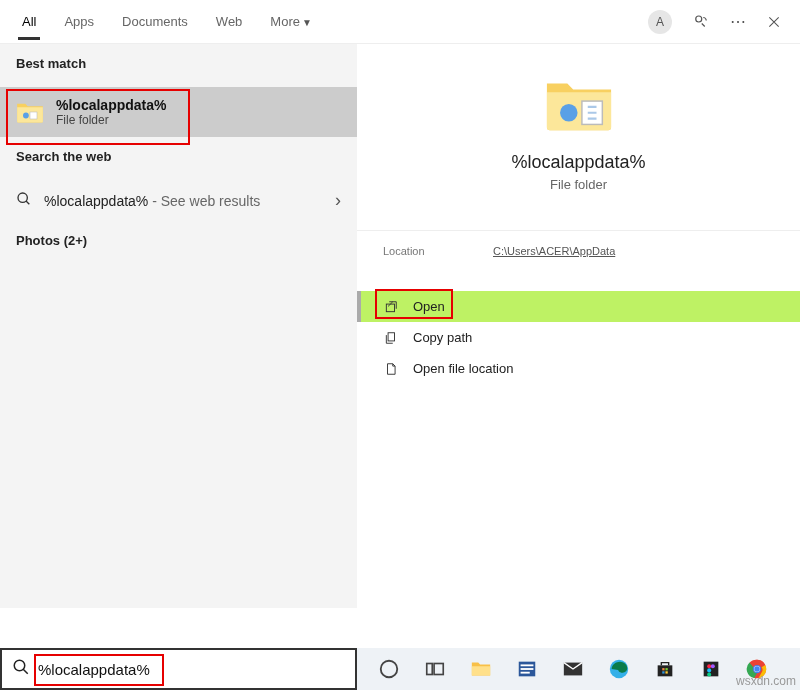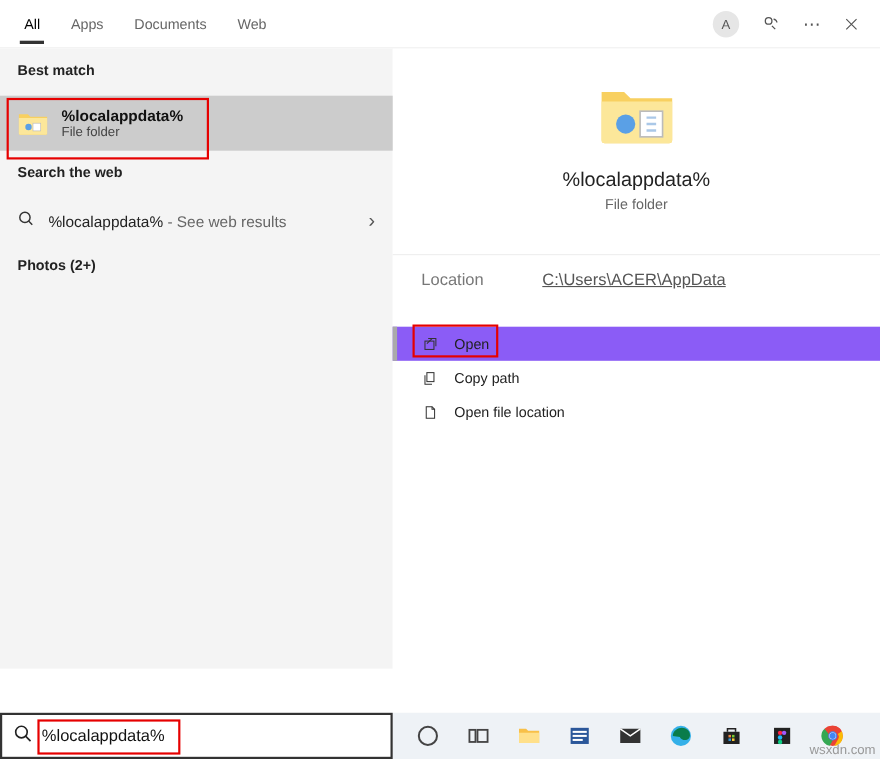--- a/index.html
+++ b/index.html
@@ -29,26 +29,26 @@
 .bm-sub { font-size: 12px; color: #444; }
 .web-item { display: flex; align-items: center; padding: 10px 16px; gap: 12px; cursor: pointer; justify-content: center; }
 .search-glyph { font-size: 15px; color: #333; }
 .web-text { font-size: 14px; color: #222; }
 .web-sub { color: #666; }
 .chev { margin-left: auto; font-size: 18px; color: #555; }
 .preview { display: flex; flex-direction: column; align-items: center; padding: 30px 0 20px; }
 .folder-icon-lg svg { width: 70px; height: 60px; }
 .preview-title { font-size: 18px; color: #222; margin-top: 14px; }
 .preview-sub { font-size: 13px; color: #666; margin-top: 4px; }
-.location-row { display: flex; padding: 14px 26px; font-size: 15px; border-top: 1px solid #eee; margin-top: 18px; }
+.location-row { display: flex; padding: 14px 26px; font-size: 11px; border-top: 1px solid #eee; margin-top: 18px; }
 .location-label { color: #777; width: 110px; }
 .location-val { color: #555; text-decoration: underline; }
 .actions { margin-top: 20px; }
 .action { display: flex; align-items: center; padding: 8px 26px; font-size: 13px; color: #222; cursor: pointer; gap: 14px; }
-.action.selected { background: #8b5cf6; position: relative; }
+.action.selected { background: #bef264; position: relative; }
 .action.selected::before { content: ""; position: absolute; left: 0; top: 0; bottom: 0; width: 4px; background: #aaa; }
 .red-box-action { position: absolute; left: 18px; top: -2px; width: 78px; height: 30px; pointer-events: none; }
 .action-icon { width: 16px; display: flex; align-items: center; justify-content: center; }
 .action-icon svg { width: 14px; height: 14px; }
 .searchbar-wrap { position: absolute; left: 0; bottom: 0; width: 800px; height: 42px; display: flex; background: #f8f8f8; }
 .searchbar { display: flex; align-items: center; width: 357px; height: 42px; border: 2px solid #333; background: #fff; padding: 0 10px; gap: 8px; position: relative; }
 .red-box-search { position: absolute; left: 32px; top: 4px; width: 130px; height: 32px; pointer-events: none; }
 .searchbar input { border: none; outline: none; font-size: 15px; flex: 1; color: #111; }
 .taskbar { flex: 1; display: flex; align-items: center; gap: 22px; padding: 0 20px; background: #eef2f6; }
 .taskbar-item { width: 24px; height: 24px; display: flex; align-items: center; justify-content: center; cursor: pointer; }
@@ -58,20 +58,21 @@
 </head>
 <body>
 
 <div class="window">
   <div class="titlebar">
     <div class="tabs">
       <div class="tab active">All</div>
       <div class="tab">Apps</div>
       <div class="tab">Documents</div>
       <div class="tab">Web</div>
+      <div class="tab"><span>More</span><span class="more-chev">▼</span></div>
     </div>
     <div class="titlebar-spacer"></div>
     <div class="titlebar-icons">
       <div class="avatar">A</div>
       <div class="icon-btn">
         <svg viewBox="0 0 24 24" width="18" height="18" fill="none" stroke="#555" stroke-width="1.6">
             <circle cx="9" cy="8" r="4"></circle>
             <path d="M13 14l4 4M15 6c2 0 4 2 4 4"></path>
           </svg>
       </div>

